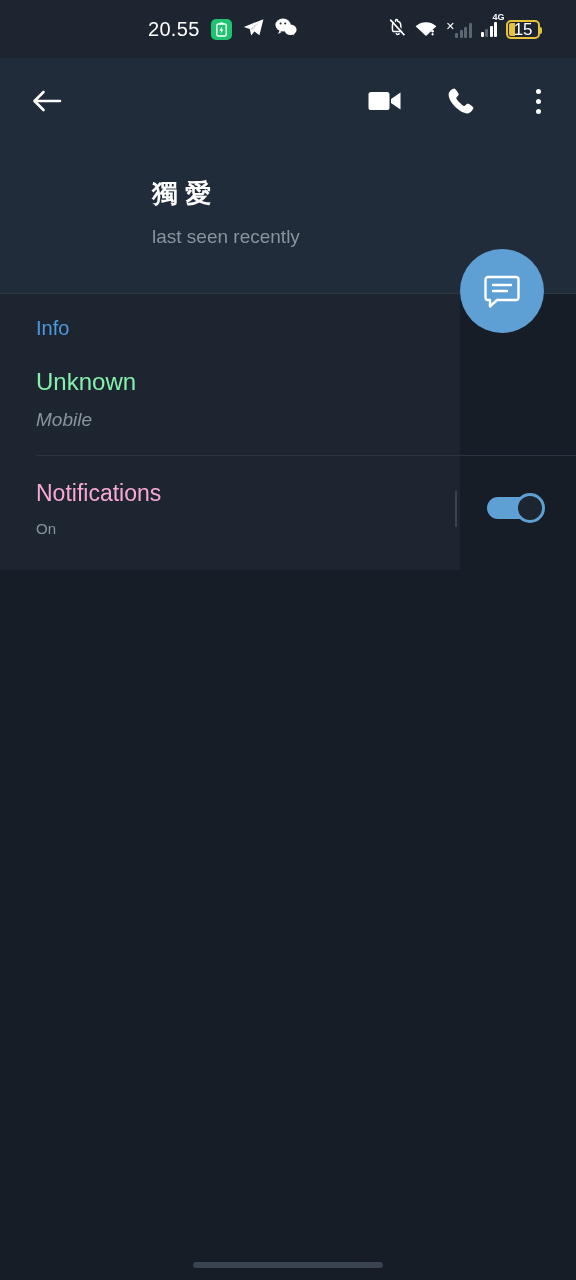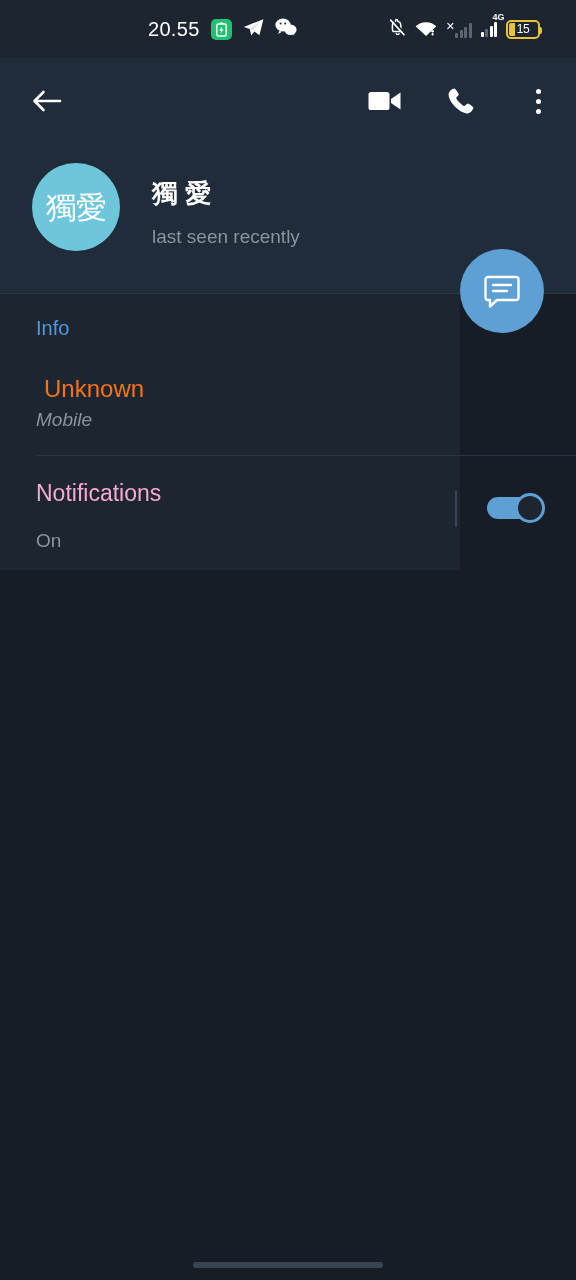--- a/index.html
+++ b/index.html
@@ -53,21 +53,21 @@
   }
   .battery:after {
     content:""; position:absolute; right:-4px; top:5px;
     width:2px; height:7px; background:#e8c23b; border-radius:0 2px 2px 0;
   }
   .battery .fill {
     position:absolute; left:1px; top:1px; bottom:1px; width:6px;
     background:#e8c23b; border-radius:2px 0 0 2px;
   }
   .battery .num {
-    position:relative; font-size:12px; color:#ffffff; line-height:1; z-index:2;
+    position:relative; font-size:17px; color:#ffffff; line-height:1; z-index:2;
     letter-spacing:-0.3px;
   }
 
   
   .appbar {
     position:absolute; top:58px; left:0;
     width:576px; height:86px;
     background:#212c3a;
   }
   .ab-icon {
@@ -122,38 +122,38 @@
   .card {
     position:absolute; top:294px; left:0;
     width:460px; height:276px;
     background:#1c2530;
   }
   .sec-title {
     position:absolute; left:36px; top:23px;
     color:#4e9ae0; font-size:20px;
   }
   .row-unknown-title {
-    position:absolute; left:44px; top:74px;
-    color:#f97316; font-size:24px;margin-top:7px;
+    position:absolute; left:36px; top:74px;
+    color:#86efac; font-size:24px;
   }
   .row-unknown-sub {
     position:absolute; left:36px; top:115px;
     color:#8a949f; font-size:19px;font-style:italic;
   }
   .divider {
     position:absolute; left:36px; top:161px;
     width:540px; height:1px; background:#2b3440;
   }
   .row-notif-title {
     position:absolute; left:36px; top:186px;
     color:#f9a8d4; font-size:23px;
   }
   .row-notif-sub {
-    position:absolute; left:36px; top:236px;
-    color:#8a949f; font-size:19px;
+    position:absolute; left:36px; top:226px;
+    color:#8a949f; font-size:15px;
   }
   .vdivider {
     position:absolute; left:455px; top:197px;
     width:2px; height:36px; background:#394351;
   }
   .switch {
     position:absolute; left:487px; top:199px;
     width:58px; height:30px; cursor:pointer;
   }
   .switch .track {
@@ -273,21 +273,20 @@
     <div class="ab-icon ab-more">
       <span class="dots">
         <span class="dot"></span>
           <span class="dot"></span>
           <span class="dot"></span>
       </span>
     </div>
   </div>
 
   <div class="profile">
-    <div class="avatar">獨愛</div>
     <div class="p-name">獨 愛</div>
     <div class="p-status">last seen recently</div>
   </div>
 
   <div class="fab">
     <svg width="38" height="38" viewBox="0 0 38 38">
       <path d="M5 5 h28 a2.5 2.5 0 0 1 2.5 2.5 v18 a2.5 2.5 0 0 1-2.5 2.5 H14 L7 34.5 V28 H5 a2.5 2.5 0 0 1-2.5-2.5 V7.5 A2.5 2.5 0 0 1 5 5 Z" fill="none" stroke="#ffffff" stroke-width="2.4" stroke-linejoin="round"></path>
       <line x1="10" y1="13" x2="28" y2="13" stroke="#ffffff" stroke-width="2.4" stroke-linecap="round"></line>
       <line x1="10" y1="19" x2="24" y2="19" stroke="#ffffff" stroke-width="2.4" stroke-linecap="round"></line>
     </svg>

